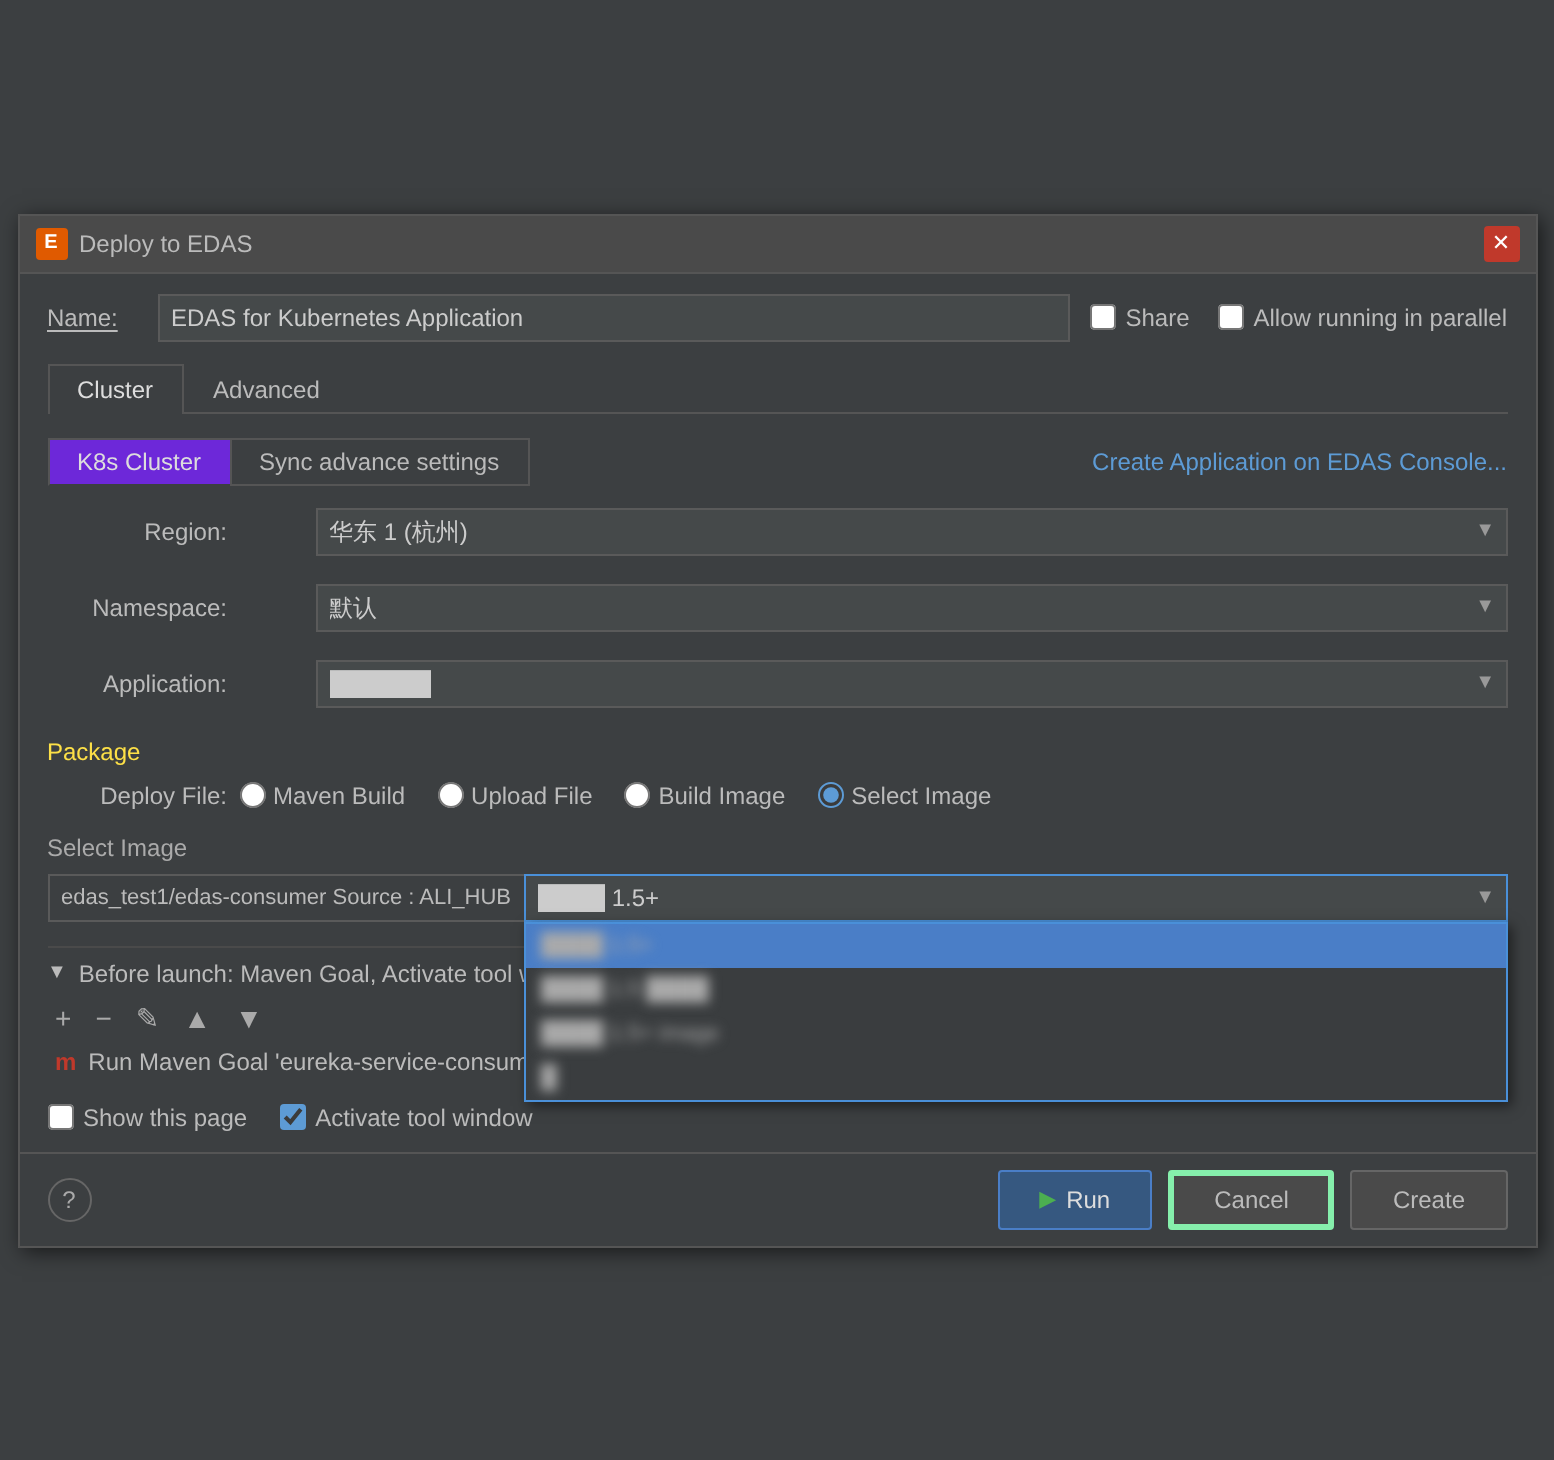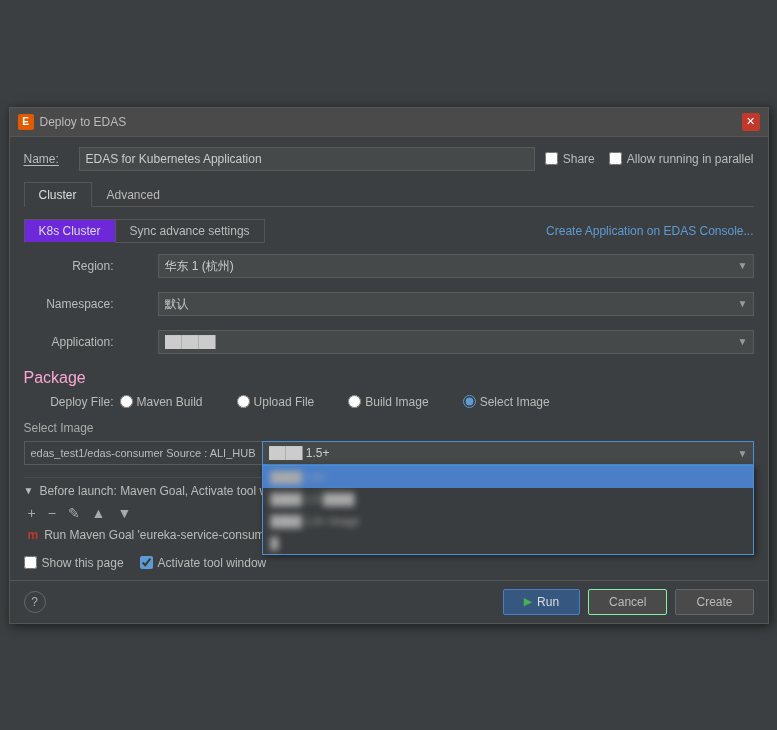--- a/index.html
+++ b/index.html
@@ -192,40 +192,40 @@
     }
     .select-arrow {
       position: absolute;
       right: 6px;
       pointer-events: none;
       color: #999;
       font-size: 10px;
     }
     
     .section-title {
-      color: #f9a8d4;
-      font-size: 16px;
+      color: #fde047;
+      font-size: 12px;
       margin-top: 4px;
     }
     
     .radio-row {
       display: flex;
       align-items: center;
       gap: 6px;
     }
     .radio-label {
       color: #bbb;
       min-width: 90px;
       text-align: right;
       font-size: 12px;
     }
     .radio-options {
       display: flex;
       align-items: flex-end;
-      gap: 34px;
+      gap: 16px;
     }
     .radio-option {
       display: flex;
       align-items: center;
       gap: 4px;
       color: #bbb;
       cursor: pointer;
       font-size: 12px;
     }
     .radio-option input[type="radio"] {
@@ -402,21 +402,21 @@
       gap: 5px;
     }
     .btn-run {
       background: #365880;
       color: #ddd;
       border: 1px solid #4a7ec7;
     }
     .btn-cancel {
       background: #4a4a4a;
       color: #bbb;
-      border: 1px solid #86efac;
+      border: 3px solid #86efac;
     }
     .btn-apply {
       background: #4a4a4a;
       color: #bbb;
       border: 1px solid #666;
     }
     .run-triangle {
       color: #4caf50;
       font-size: 11px;
     }

